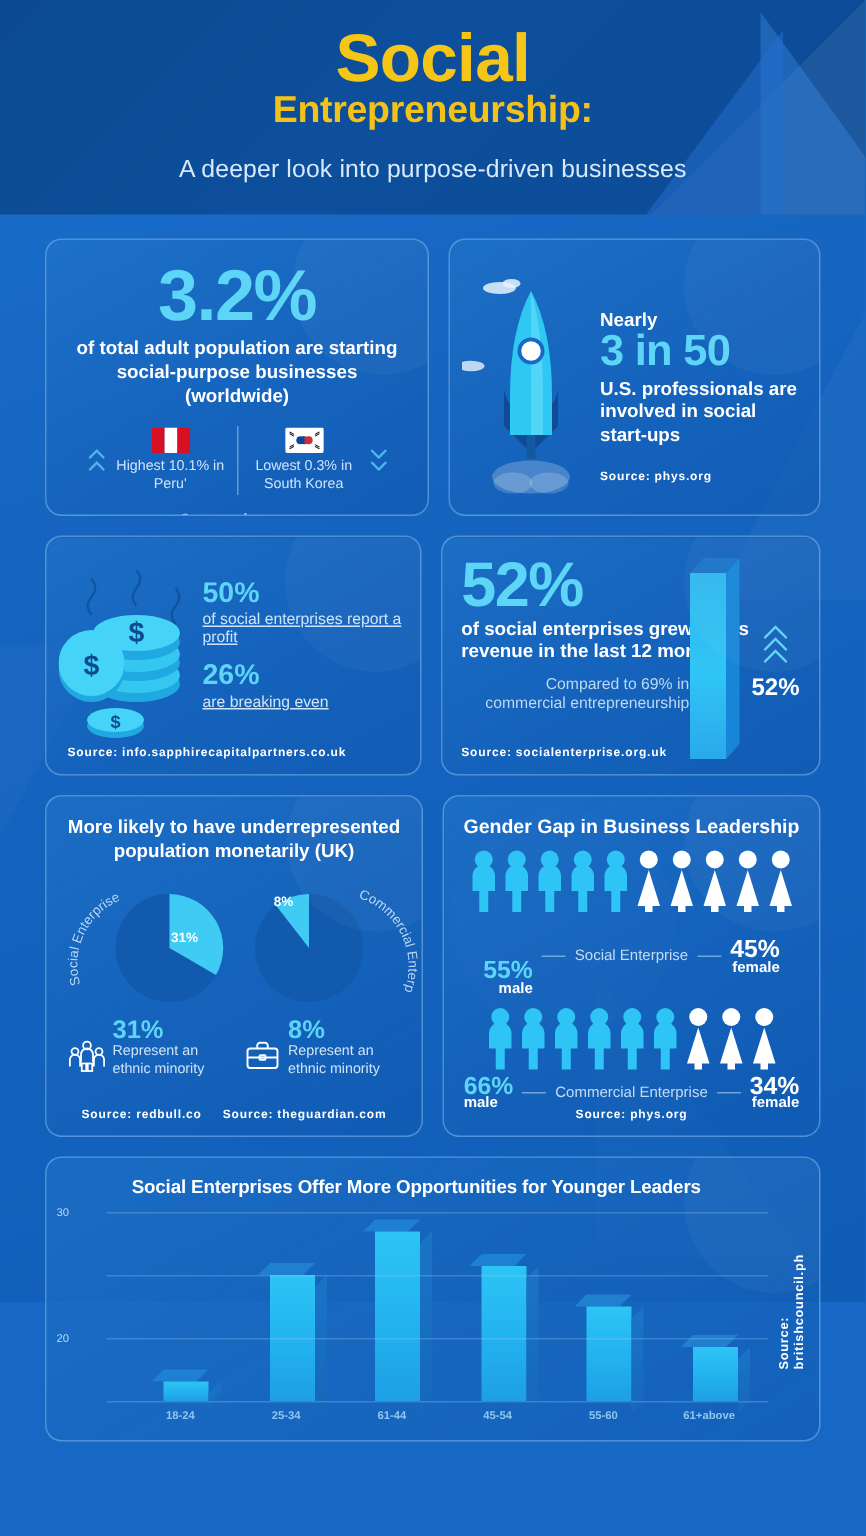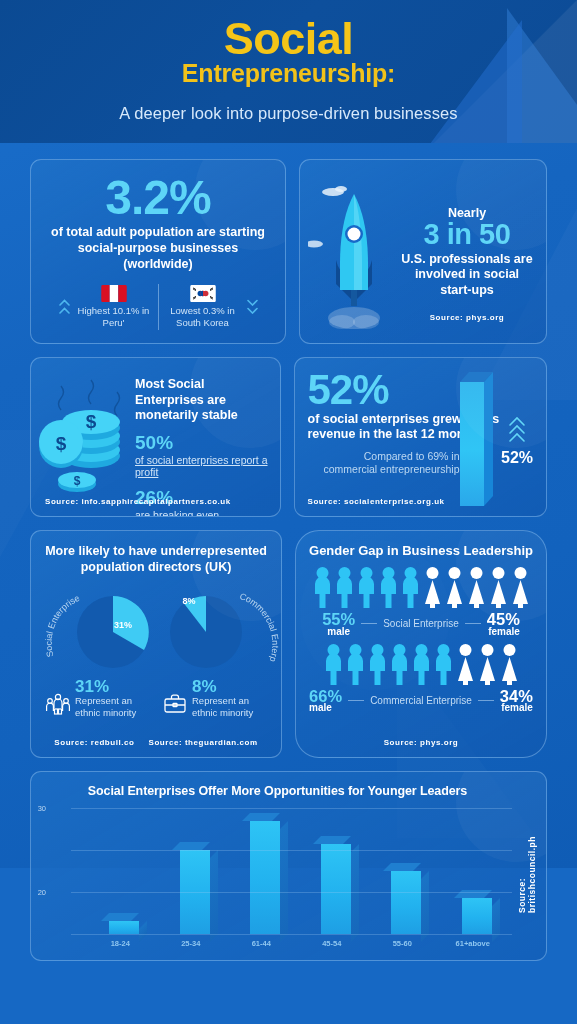--- a/index.html
+++ b/index.html
@@ -57,21 +57,21 @@
   .chev-col { display:flex; flex-direction:column; gap:1px; color:#4db7ee; font-size:11px; line-height:.75; font-weight:bold; }
   .flag-box { text-align:center; width:74px; }
   .flag { width:26px; height:17px; margin:0 auto 3px; border-radius:1.5px; display:block; }
   .flag-cap { font-size:9.5px; color:#cfe4f8; line-height:1.22; }
   .vdiv { width:1px; height:46px; background:rgba(175,212,245,.5); }
   .c1-src { margin-top:11px; }
 
   
   .c2 { height:185px; padding:12px 12px 0 8px; display:flex; }
   .rocket-wrap { width:92px; position:relative; flex:none; }
-  .c2-txt { flex:1; padding-top:34px;text-align:center; }
+  .c2-txt { flex:1; padding-top:34px; }
   .nearly { font-size:12.5px; font-weight:bold; color:#ffffff; }
   .big3in50 { font-size:29px; font-weight:bold; color:#5dd5f7; line-height:1.02; letter-spacing:-.5px; }
   .c2-desc { font-size:12.5px; font-weight:bold; color:#ffffff; line-height:1.26; margin-top:2px; }
   .c2-src { margin-top:14px; }
 
   
   .c3 { height:160px; padding:12px 12px 0 8px; display:flex; }
   .coins-wrap { width:96px; flex:none; position:relative; }
   .c3-txt { flex:1; padding-top:7px; }
   .c3-title { font-size:12.5px; font-weight:bold; color:#ffffff; line-height:1.25; }
@@ -94,21 +94,21 @@
   .c5-title { font-size:12.5px; font-weight:bold; color:#ffffff; line-height:1.26; }
   .pies { position:relative; height:92px; margin-top:6px; }
   .stat-row { display:flex; justify-content:center; gap:12px; margin-top:4px; }
   .stat { width:105px; text-align:left; display:flex; align-items:flex-start; gap:4px; }
   .stat-ic { width:26px; flex:none; padding-top:14px; }
   .stat-n { font-size:17px; font-weight:bold; color:#5dd5f7; line-height:1.05; }
   .stat-t { font-size:9.5px; color:#cfe4f8; line-height:1.18; }
   .c5-srcs { display:flex; justify-content:center; gap:14px; position:absolute; left:0; right:0; bottom:10px; }
 
   
-  .c6 { height:228px; padding:12px 10px 0; text-align:center; position:relative;border-radius:24px; }
+  .c6 { height:228px; padding:12px 10px 0; text-align:center; position:relative; }
   .c6-title { font-size:13px; font-weight:bold; color:#ffffff; line-height:1.24; }
   .people { display:flex; justify-content:center; align-items:flex-end; gap:1px; margin-top:7px; }
   .glabel { display:flex; align-items:center; justify-content:center; gap:6px; margin-top:1px; }
   .gnum { font-size:16.5px; font-weight:bold; color:#5dd5f7; line-height:1; }
   .gnum.w { color:#ffffff; }
   .gsmall { font-size:10px; font-weight:bold; color:#ffffff; margin-top:-2px; }
   .gmid { font-size:10px; color:#c3dcf4; white-space:nowrap; }
   .gline { width:16px; height:1px; background:rgba(190,220,248,.55); }
   .c6-src { position:absolute; left:0; right:0; bottom:10px; }
 
@@ -264,21 +264,20 @@
               <text x="22" y="80" font-size="19" font-weight="bold" fill="#0c4a91" text-anchor="middle" font-family="Liberation Sans, sans-serif">$</text>
             </g>
             <g>
               <ellipse cx="38" cy="114" rx="19" ry="8" fill="#1fa9e0"></ellipse>
               <ellipse cx="38" cy="110" rx="19" ry="8" fill="#45d3f7"></ellipse>
               <text x="38" y="115" font-size="12" font-weight="bold" fill="#0c4a91" text-anchor="middle" font-family="Liberation Sans, sans-serif">$</text>
             </g>
           </svg>
         </div>
         <div class="c3-txt">
-          <div class="c3-title">Most Social Enterprises are monetarily stable</div>
           <div class="c3-num">50%</div>
           <div class="c3-sub">of social enterprises report a profit</div>
           <div class="c3-num">26%</div>
           <div class="c3-sub">are breaking even</div>
         </div>
         <div class="src c3-src">Source: info.sapphirecapitalpartners.co.uk</div>
       </div>
 
       <div class="col card c4">
         <div class="big52">52%</div>
@@ -307,21 +306,21 @@
           </svg>
           <div class="c4-pct">52%</div>
         </div>
         <div class="src c4-src">Source: socialenterprise.org.uk</div>
       </div>
     </div>
 
     <div class="row">
 
       <div class="col card c5">
-        <div class="c5-title">More likely to have underrepresented population directors (UK)</div>
+        <div class="c5-title">More likely to have underrepresented population monetarily (UK)</div>
 
         <div class="pies">
           <svg width="240" height="92" viewBox="0 0 240 92">
             <path id="arcL" d="M14 78 A46 46 0 0 1 46 16" fill="none"></path>
             <path id="arcR" d="M196 16 A48 48 0 0 1 228 80" fill="none"></path>
             <text font-size="9" fill="#b9d6f1" font-family="Liberation Sans, sans-serif">
               <textPath href="#arcL" startOffset="4">Social Enterprise</textPath>
             </text>
             <text font-size="9" fill="#b9d6f1" font-family="Liberation Sans, sans-serif">
               <textPath href="#arcR" startOffset="2">Commercial Enterprise</textPath>
@@ -417,21 +416,21 @@
           <svg width="21" height="44" viewBox="0 0 21 44">
               <circle cx="10.5" cy="7" r="6" fill="#ffffff"></circle>
               <path d="M10.5 14 L18 38 h-5 v4 h-5 v-4 H3 Z" fill="#ffffff"></path>
             </svg>
           <svg width="21" height="44" viewBox="0 0 21 44">
               <circle cx="10.5" cy="7" r="6" fill="#ffffff"></circle>
               <path d="M10.5 14 L18 38 h-5 v4 h-5 v-4 H3 Z" fill="#ffffff"></path>
             </svg>
         </div>
         <div class="glabel">
-          <div style="text-align:center;">
+          <div style="text-align:right;margin-top:28px;">
             <div class="gnum">55%</div>
             <div class="gsmall">male</div>
           </div>
           <div class="gline"></div>
           <div class="gmid">Social Enterprise</div>
           <div class="gline"></div>
           <div style="text-align:right;">
             <div class="gnum w">45%</div>
             <div class="gsmall">female</div>
           </div>

